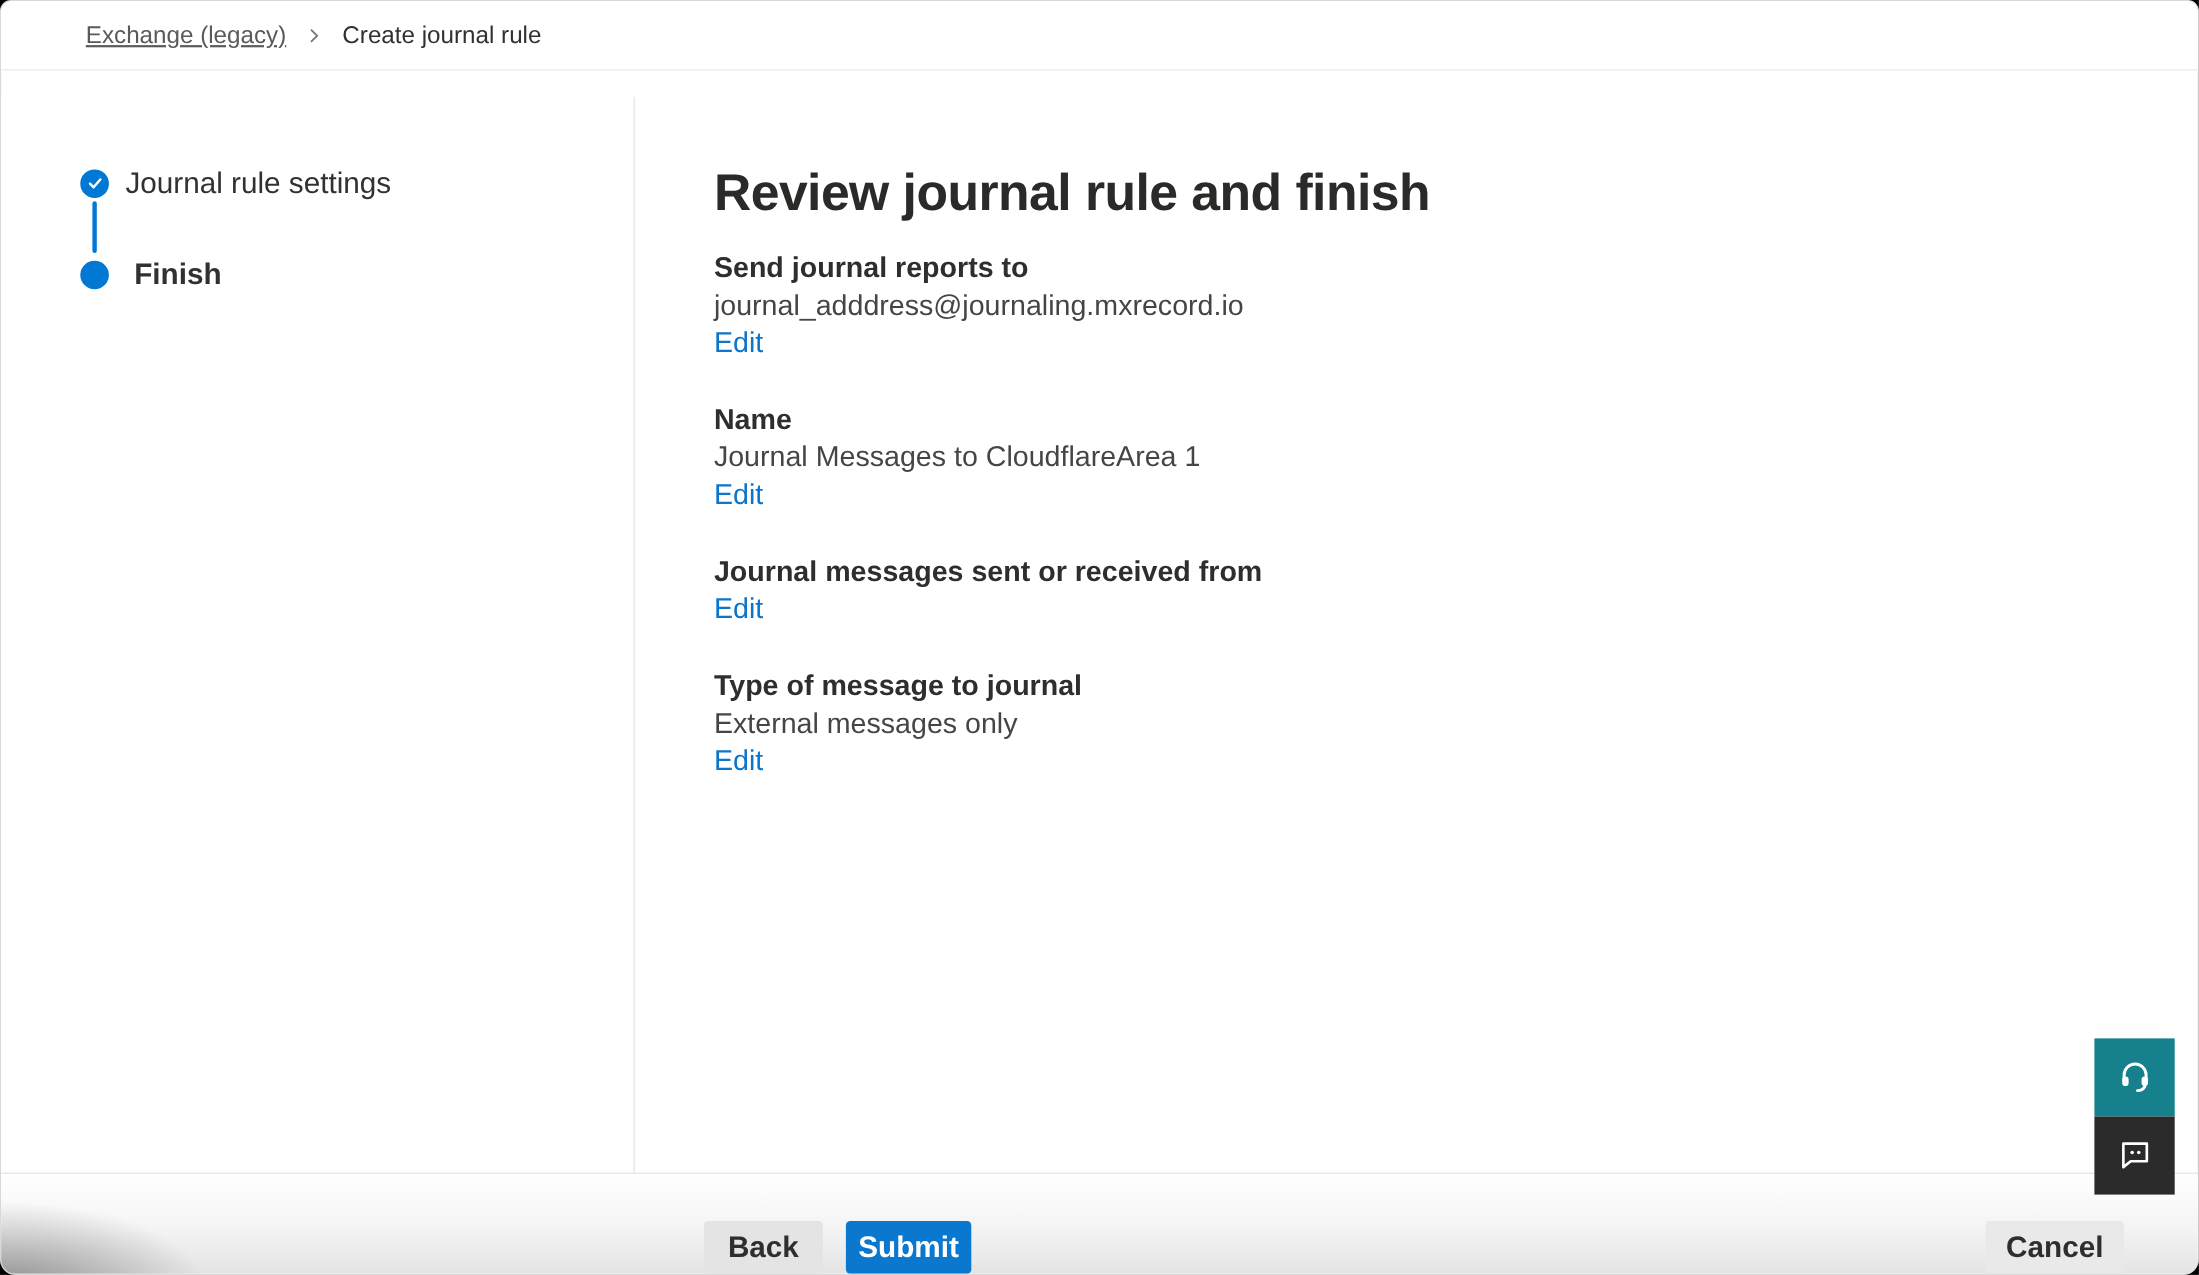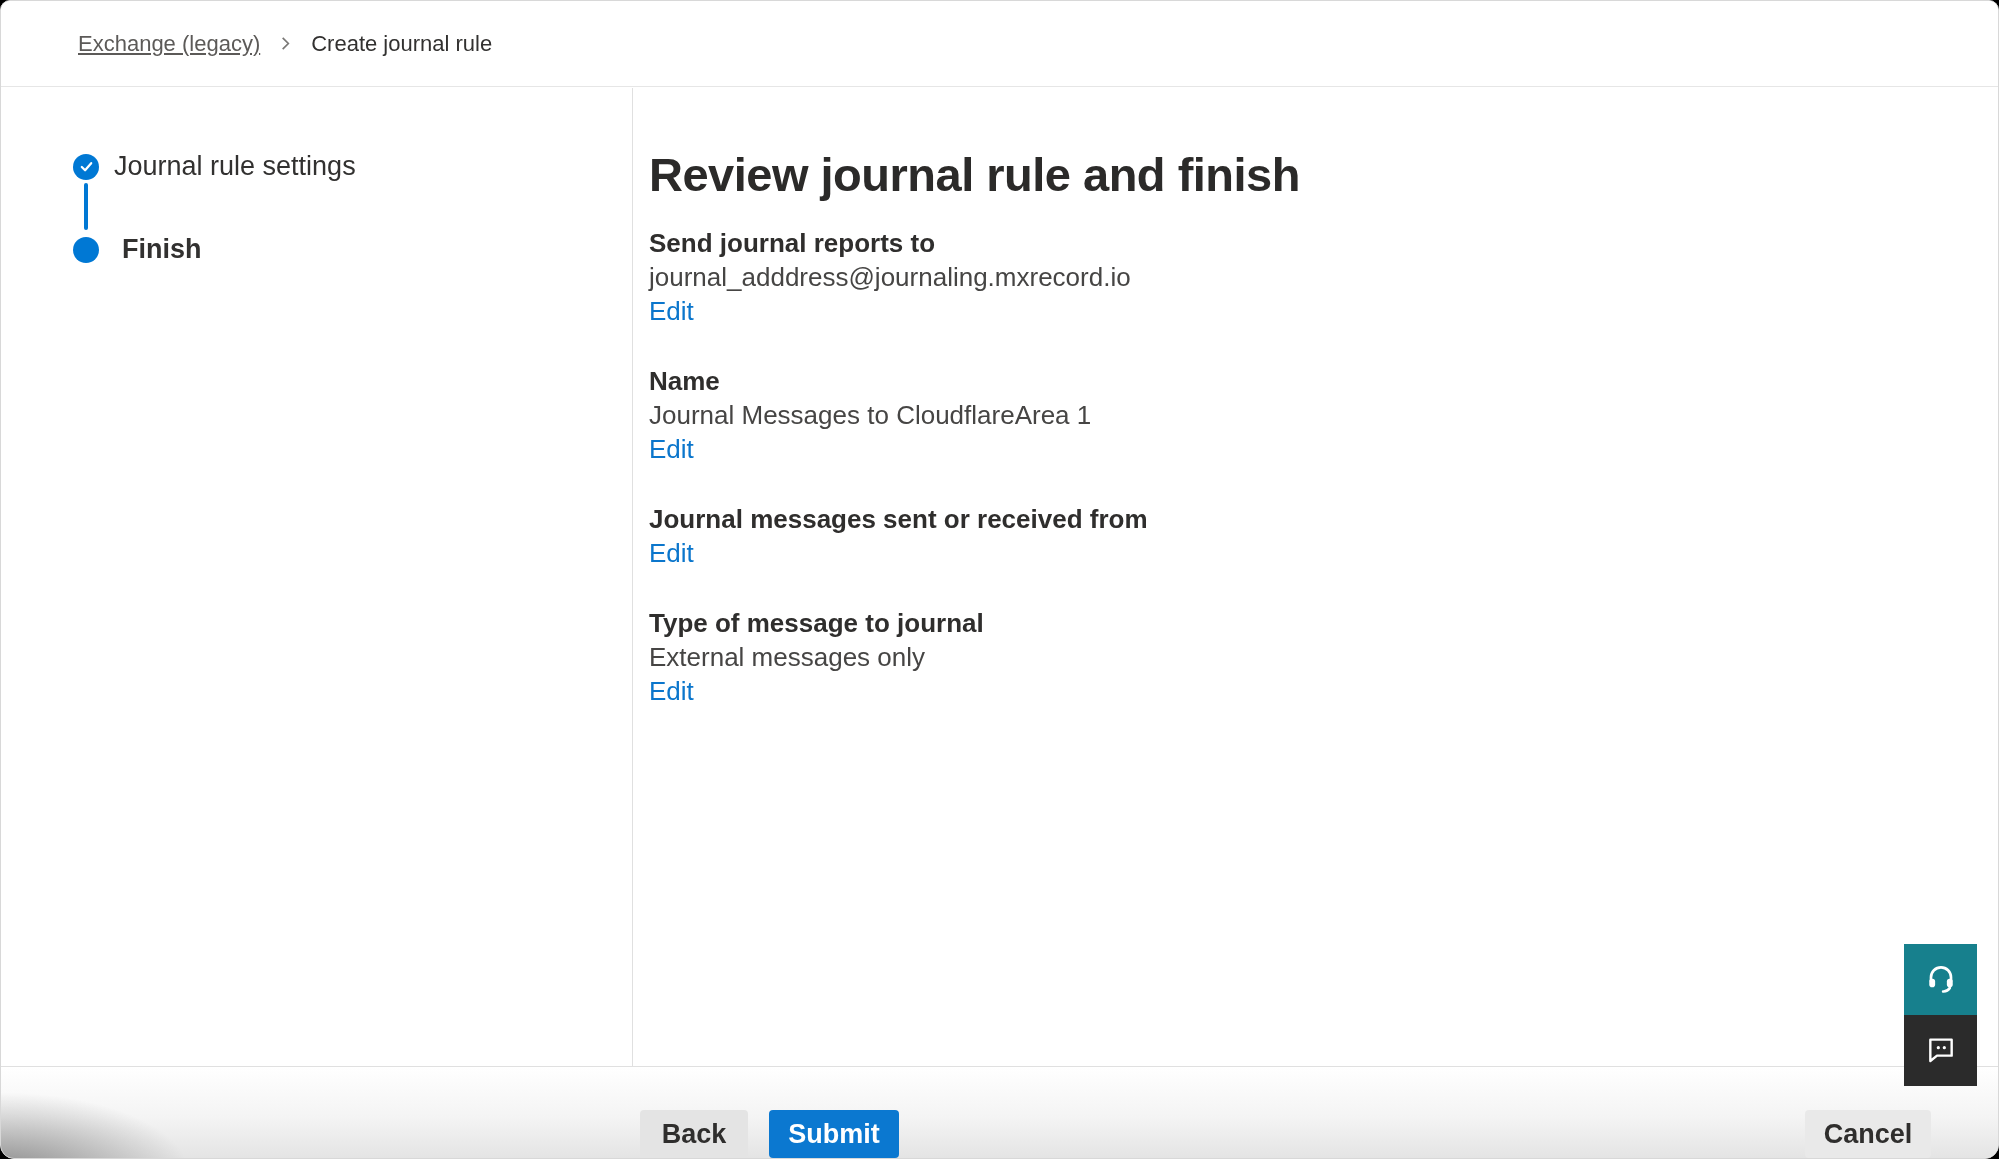--- a/index.html
+++ b/index.html
@@ -16,21 +16,21 @@
     background: #fff;
     border: 1px solid #d8d8d8;
     border-radius: 10px 10px 14px 14px;
     overflow: hidden;
   }
 
   
   .breadcrumb-bar {
     position: absolute;
     top: 0; left: 0; right: 0;
-    height: 86px;
+    height: 63px;
     background: #fff;
     border-bottom: 1px solid #e6e6e6;
     display: flex;
     align-items: center;
     padding-left: 77px;
     font-size: 22px;
     color: #484644;
   }
   .crumb-parent {
     color: #5c5a58;
@@ -42,21 +42,21 @@
     margin: 0 18px;
     color: #7a7876;
   }
   .crumb-sep svg { width: 15px; height: 15px; }
   .crumb-current { color: #323130; }
 
   
   .wizard-rail {
     position: absolute;
     top: 87px; left: 0;
-    width: 632px;
+    width: 576px;
     height: 980px; 
     background: #fff;
     border-right: 1px solid #e0e0e0;
   }
   .step-row {
     position: absolute;
     left: 72px;
     display: flex;
     align-items: center;
     gap: 15px;
@@ -140,21 +140,21 @@
     font-family: inherit;
     font-size: 27px;
     font-weight: 600;
     display: flex;
     align-items: center;
     justify-content: center;
     cursor: pointer;
     margin-top: 19px;
   }
   .btn-back   { left: 639px;  width: 108px; background: #e4e4e4; color: #2f2e2d; }
-  .btn-submit { left: 768px;  width: 130px; background: #0b78d0; color: #ffffff; }
+  .btn-submit { left: 768px;  width: 114px; background: #0b78d0; color: #ffffff; }
   .btn-cancel { right: 67px;  width: 126px; background: #e9e9e9; color: #2f2e2d; }
 
   
   .side-stack {
     position: absolute;
     right: 21px;
     top: 943px;
     width: 73px;
     z-index: 10;
   }

